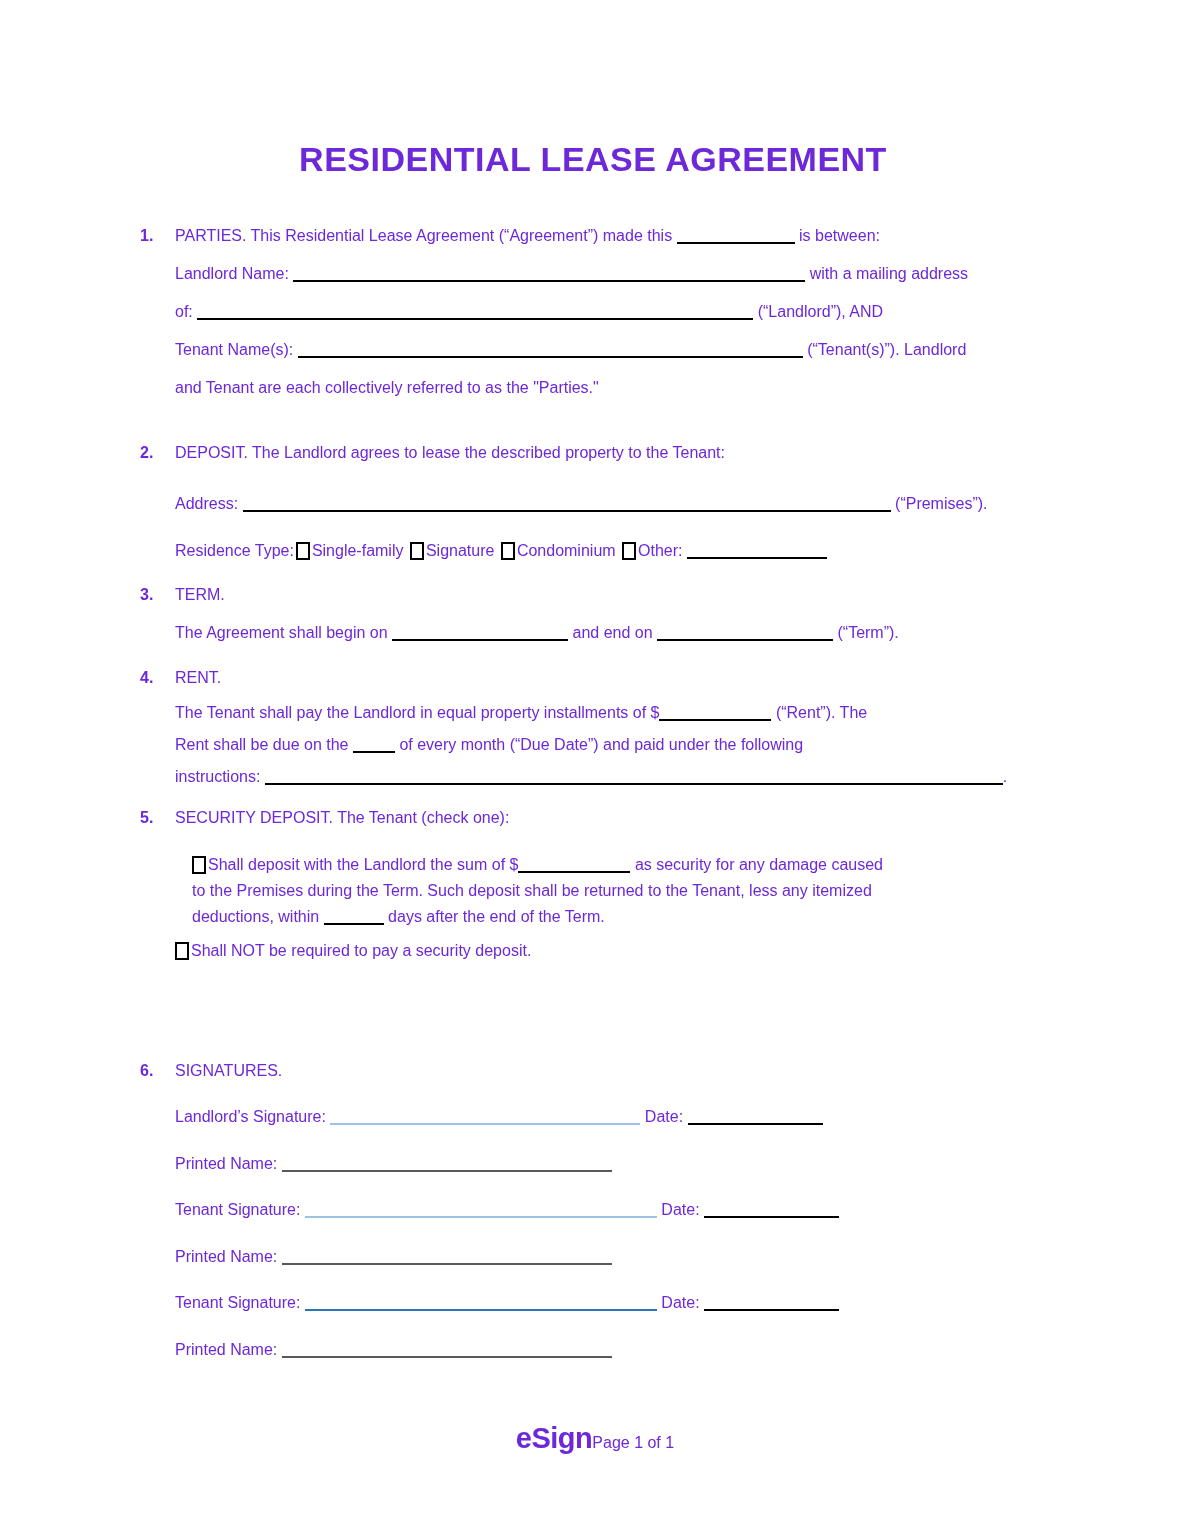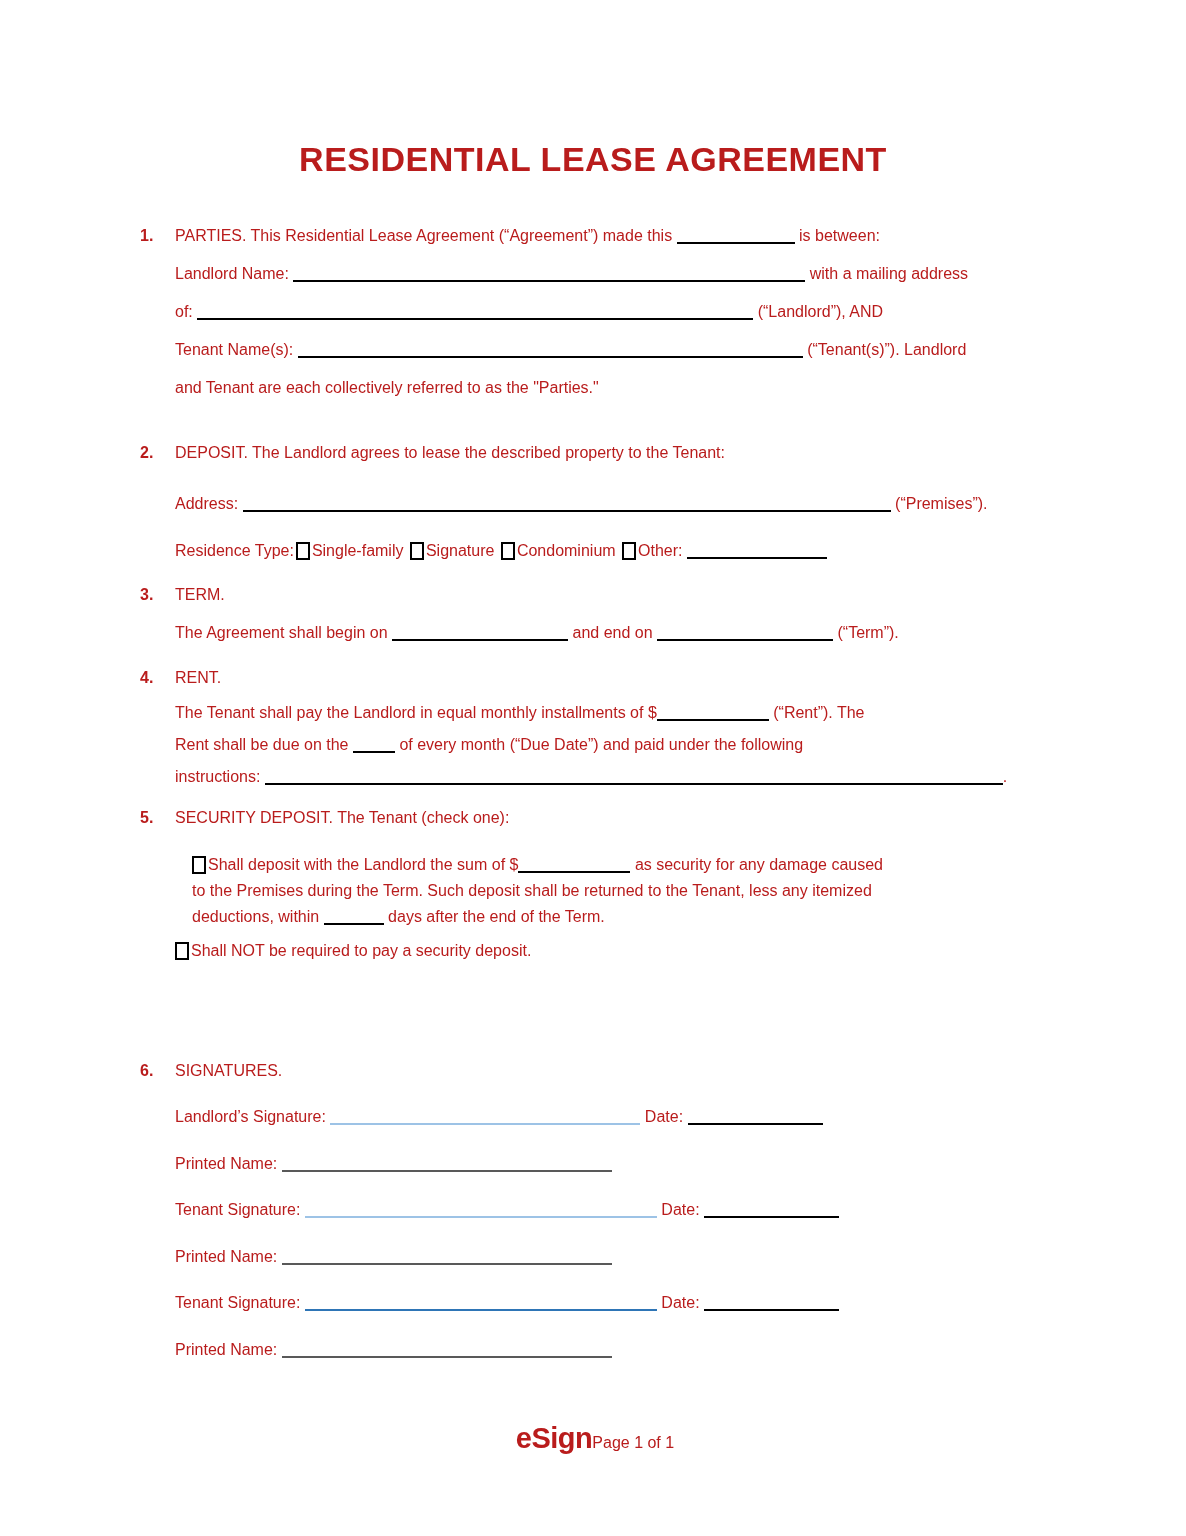--- a/index.html
+++ b/index.html
@@ -1,19 +1,19 @@
 <!DOCTYPE html>
 <html style="--sig-line-light: #9DC3E6; --sig-line-dark: #2E75B6; --printed-line: #595959;"><head>
 <meta charset="utf-8">
 <style>
   * { box-sizing: border-box; }
   html,body { margin:0; padding:0; background:#fff; }
   .page {
     position:relative; width:1186px; height:1536px; background:#ffffff;
-    font-family:"Liberation Sans", sans-serif; font-size:16px; color:#b91c1c;
+    font-family:"Liberation Sans", sans-serif; font-size:16px; color:#6d28d9;
     overflow:hidden;
   }
   .title { margin:0; padding-top:140px; text-align:center;
            font-size:34px; font-weight:bold; letter-spacing:0.5px; }
   .content { margin:38px 140px 0 175px; }
   .line { white-space:nowrap; }
   .lh38 { line-height:38px; }
   .lh32 { line-height:32px; }
   .lh26 { line-height:26px; }
   .rel { position:relative; }
@@ -106,21 +106,21 @@
         <span class="blank" style="width:176px"></span>
         <span>(“Term”).</span>
       </div>
     </section>
 
     <section class="sec s4">
       <div class="line lh38 rel">
         <span class="num">4.</span><span class="hd">RENT.</span>
       </div>
       <div class="line lh32">
-        <span>The Tenant shall pay the Landlord in equal monthly installments of $</span><span class="blank" style="width:112px"></span>
+        <span>The Tenant shall pay the Landlord in equal property installments of $</span><span class="blank" style="width:112px"></span>
         <span>(“Rent”). The</span>
       </div>
       <div class="line lh32">
         <span>Rent shall be due on the</span>
         <span class="blank" style="width:42px"></span>
         <span>of every month (“Due Date”) and paid under the following</span>
       </div>
       <div class="line lh32">
         <span>instructions:</span>
         <span class="blank" style="width:738px"></span><span>.</span>

